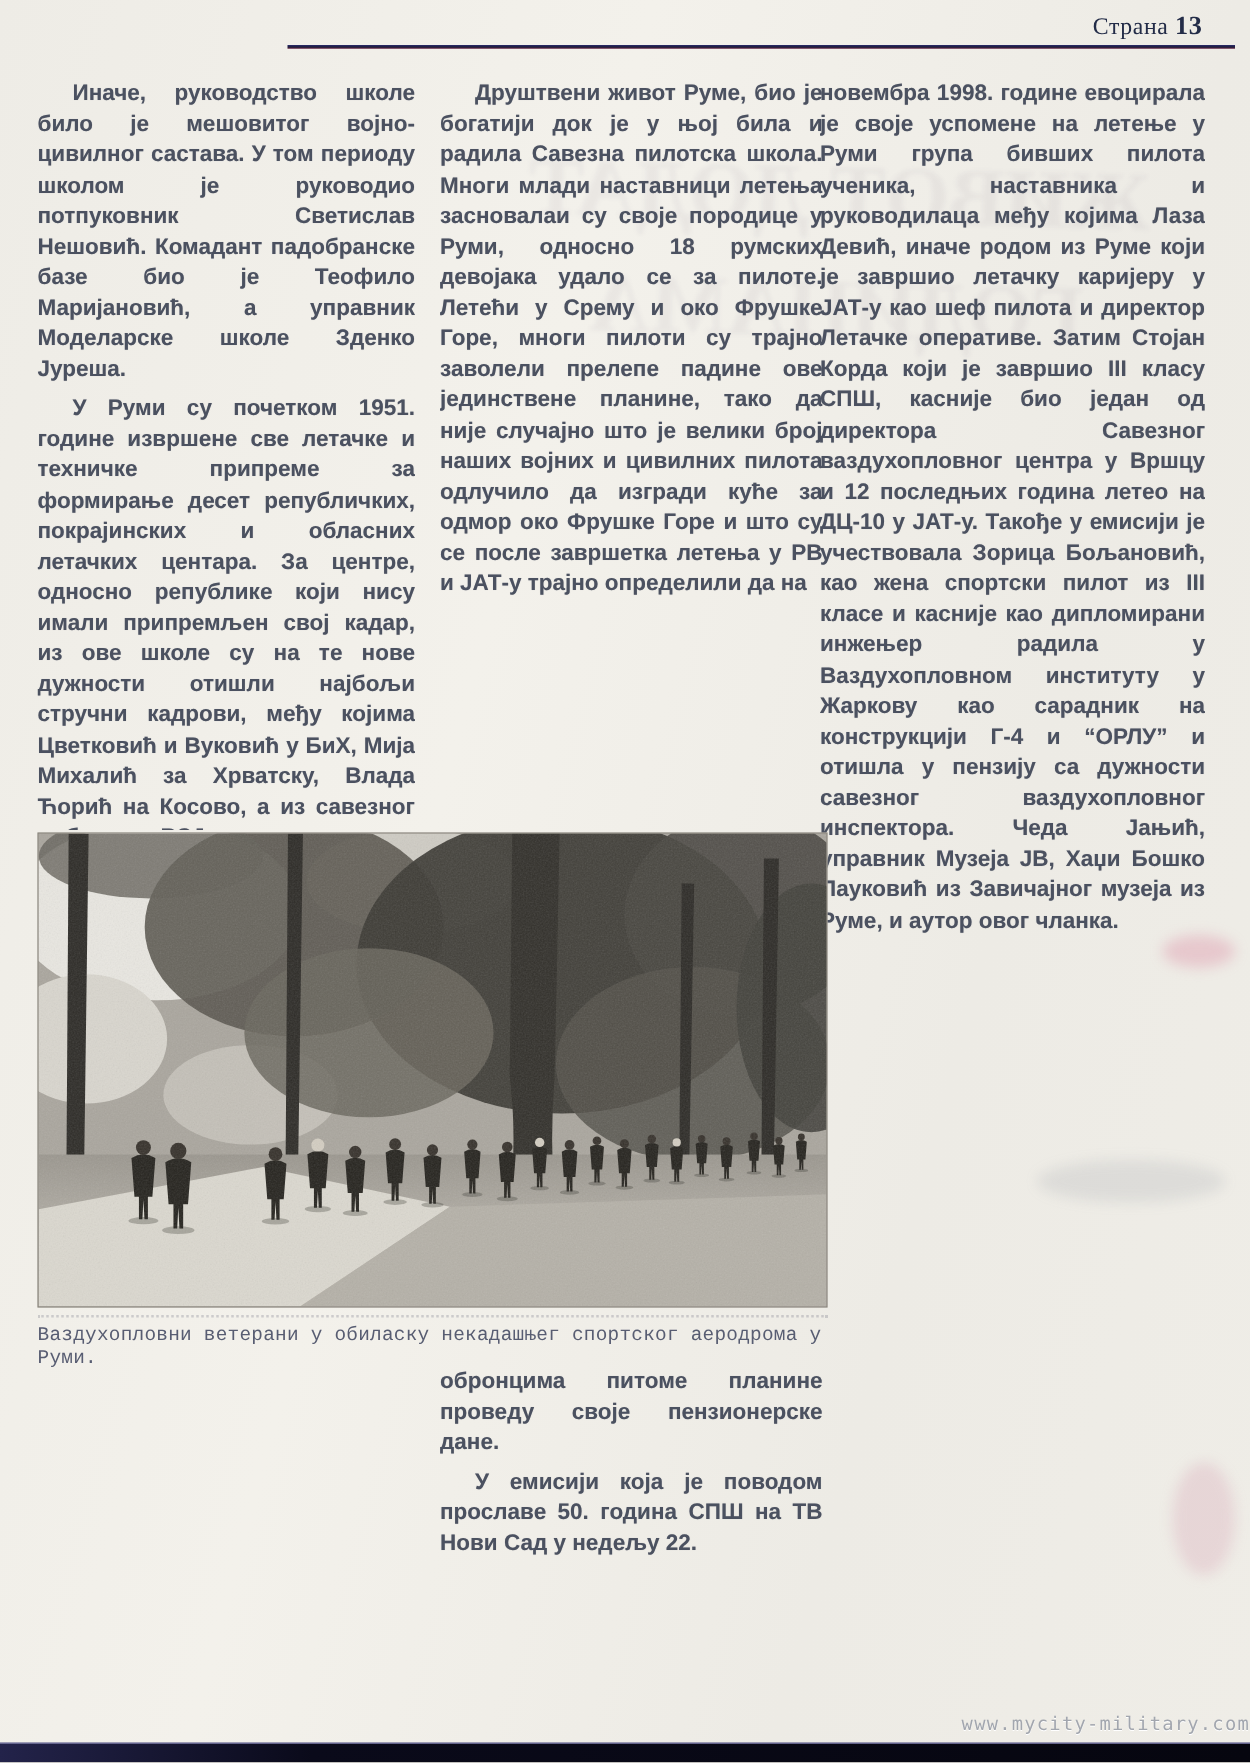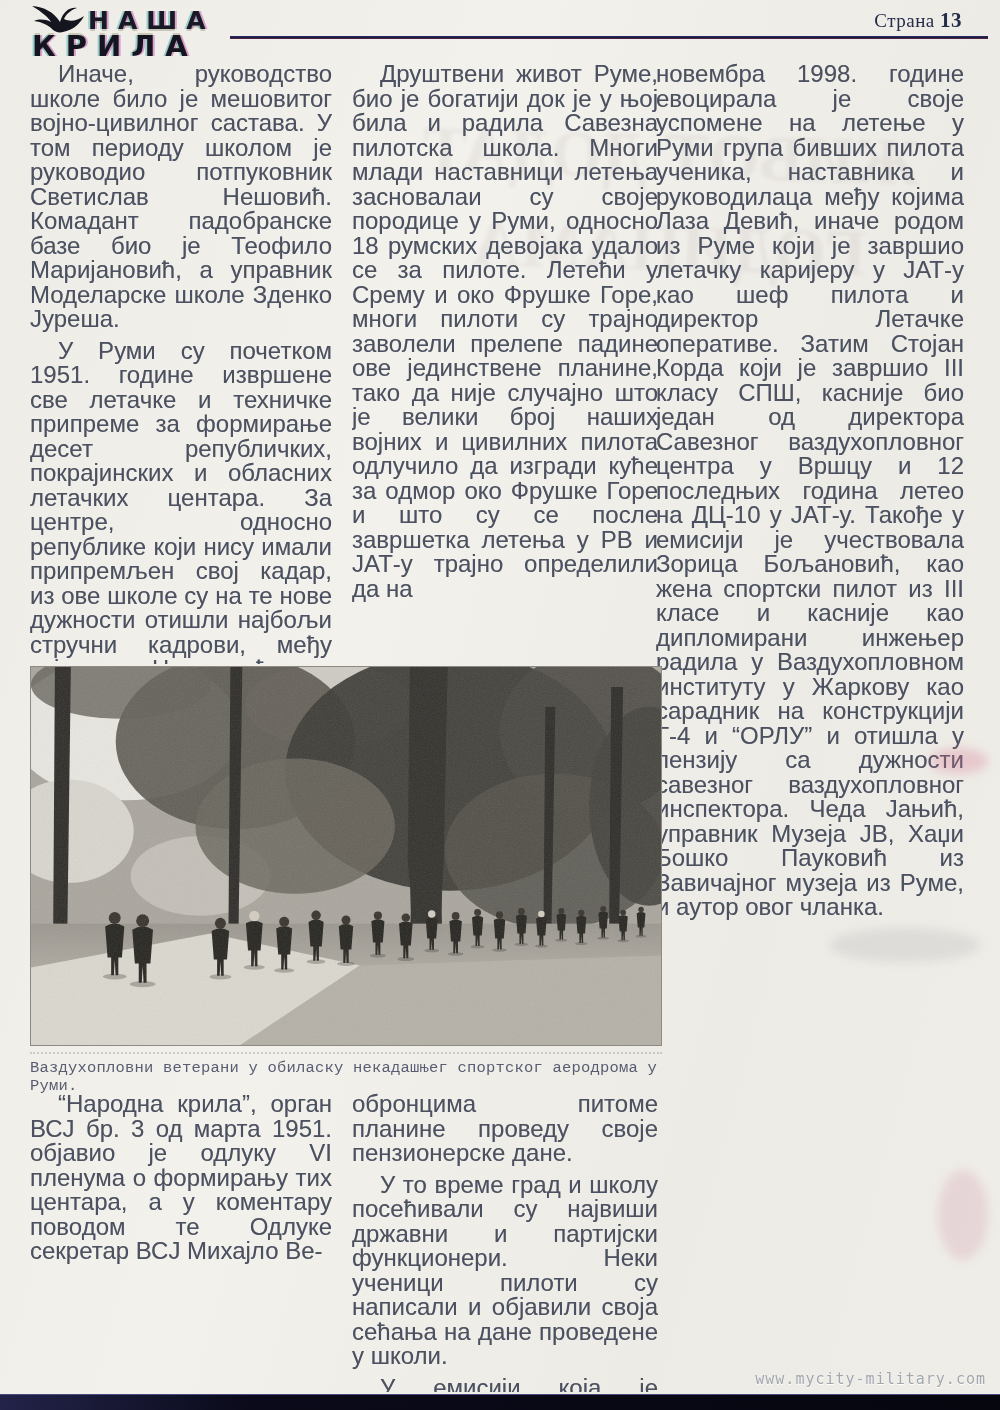--- a/index.html
+++ b/index.html
@@ -26,22 +26,23 @@
     background:linear-gradient(180deg,#2c2c6e 0%,#1c1c3a 55%,#6a2846 100%);
   }
   .page-label{
     position:absolute;right:38px;top:8px;font-family:"Liberation Serif",serif;
     font-size:19px;color:#232c48;letter-spacing:.5px;
   }
   .page-label b{font-size:21px;}
   
   .col{
     position:absolute;text-align:justify;color:#4b5160;
-    font-size:24px;line-height:24.5px;overflow:hidden;
+    font-size:18px;line-height:24.5px;overflow:hidden;
     text-shadow:0 0 .6px rgba(75,81,96,.35);
+    font-weight:bold;
   }
   .col p{margin:0 0 7px 0;text-indent:28px;}
   .col p.cont{text-indent:0;}
   #col1{left:30px;top:62px;width:302px;height:602px;}
   #col2{left:352px;top:62px;width:306px;height:602px;}
   #col3{left:656px;top:62px;width:308px;height:900px;}
   #bcol1{left:30px;top:1092px;width:302px;height:300px;}
   #bcol2{left:352px;top:1092px;width:306px;height:300px;}
   
   .photo{
@@ -60,44 +61,37 @@
     font-family:"Liberation Serif",serif;font-weight:bold;font-size:66px;
     line-height:92px;color:rgba(70,55,100,.055);transform:scaleX(-1) rotate(-1.5deg);
     filter:blur(1.5px);overflow:hidden;text-align:center;pointer-events:none;
   }
   .smudge{position:absolute;border-radius:50%;filter:blur(5px);pointer-events:none;}
   .sm1{left:930px;top:748px;width:58px;height:26px;background:rgba(214,120,150,.30);}
   .sm2{left:938px;top:1170px;width:50px;height:90px;background:rgba(205,130,160,.22);}
   .sm3{left:830px;top:928px;width:150px;height:34px;background:rgba(120,125,140,.14);}
   
   .watermark{
-    position:absolute;right:14px;top:1370px;
+    position:absolute;right:0;top:1370px;
     font-family:"DejaVu Sans Mono",monospace;font-size:15px;letter-spacing:1px;
     color:#a2a6ae;text-shadow:0 1px 0 #fff;
   }
   .footer-bar{
     position:absolute;left:0;bottom:0;width:100%;height:15px;
     background:linear-gradient(90deg,#23234a 0%,#0a0a1a 25%,#06060f 100%);
     border-top:1px solid #4a4a80;
   }
 </style>
 </head>
 <body>
 
 <div class="page">
 
   <div class="ghost">ЖИВОТ ДОДАТ ГОДИНАМА</div>
 
-  <div class="masthead">
-    <svg class="eagle" viewBox="0 0 60 32">
-      <path fill="#14151f" d="M30 18 C24 8 14 3 2 2 C12 8 18 13 21 18 C15 15 9 15 4 17 C12 18 18 21 22 25 C25 28 29 29 33 28 C43 26 50 20 54 12 C47 17 40 18 34 15 C36 10 41 6 47 4 C39 3 33 8 30 18 Z"></path>
-    </svg>
-    <div class="logo-l1">НАША</div>
-    <div class="logo-l2">КРИЛА</div>
-  </div>
   <div class="head-rule"></div>
   <div class="page-label">
     <span>Страна</span>
     <b>13</b>
   </div>
 
   <div class="col" id="col1">
     <p>Иначе, руководство школе било је мешовитог војно-цивилног састава. У том периоду школом је руководио потпуковник Светислав Нешовић. Комадант падобранске базе био је Теофило Маријановић, а управник Моделарске школе Зденко Јуреша.</p>
     <p>У Руми су почетком 1951. године извршене све летачке и техничке припреме за формирање десет републичких, покрајинских и обласних летачких центара. За центре, односно републике који нису имали припремљен свој кадар, из ове школе су на те нове дужности отишли најбољи стручни кадрови, међу којима Цветковић и Вуковић у БиХ, Мија Михалић за Хрватску, Влада Ћорић на Косово, а из савезног одбора ВСЈ организациони секретар Ра-</p>
   </div>
@@ -255,25 +249,23 @@
             <circle cx="0" cy="-33" r="5" fill="#37322c"></circle>
           </g>
         </g>
 
       <rect x="0" y="0" width="632" height="380" filter="url(#grain)" opacity=".5"></rect>
     </svg>
   </div>
   <div class="caption">Ваздухопловни ветерани у обиласку некадашњег спортског аеродрома у Руми.</div>
 
   <div class="col" id="bcol1">
-    <p>“Народна крила”, орган ВСЈ бр. 3 од марта 1951. објавио је одлуку VI пленума о формирању тих центара, а у коментару поводом те Одлуке секретар ВСЈ Михајло Ве-</p>
   </div>
   <div class="col" id="bcol2">
     <p class="cont">обронцима питоме планине проведу своје пензионерске дане.</p>
-    <p>У то време град и школу посећивали су највиши државни и партијски функционери. Неки ученици пилоти су написали и објавили своја сећања на дане проведене у школи.</p>
     <p>У емисији која је поводом прославе 50. година СПШ на ТВ Нови Сад у недељу 22.</p>
   </div>
 
   <div class="smudge sm1"></div>
   <div class="smudge sm2"></div>
   <div class="smudge sm3"></div>
 
   <div class="watermark">www.mycity-military.com</div>
   <div class="footer-bar"></div>
 </div>

